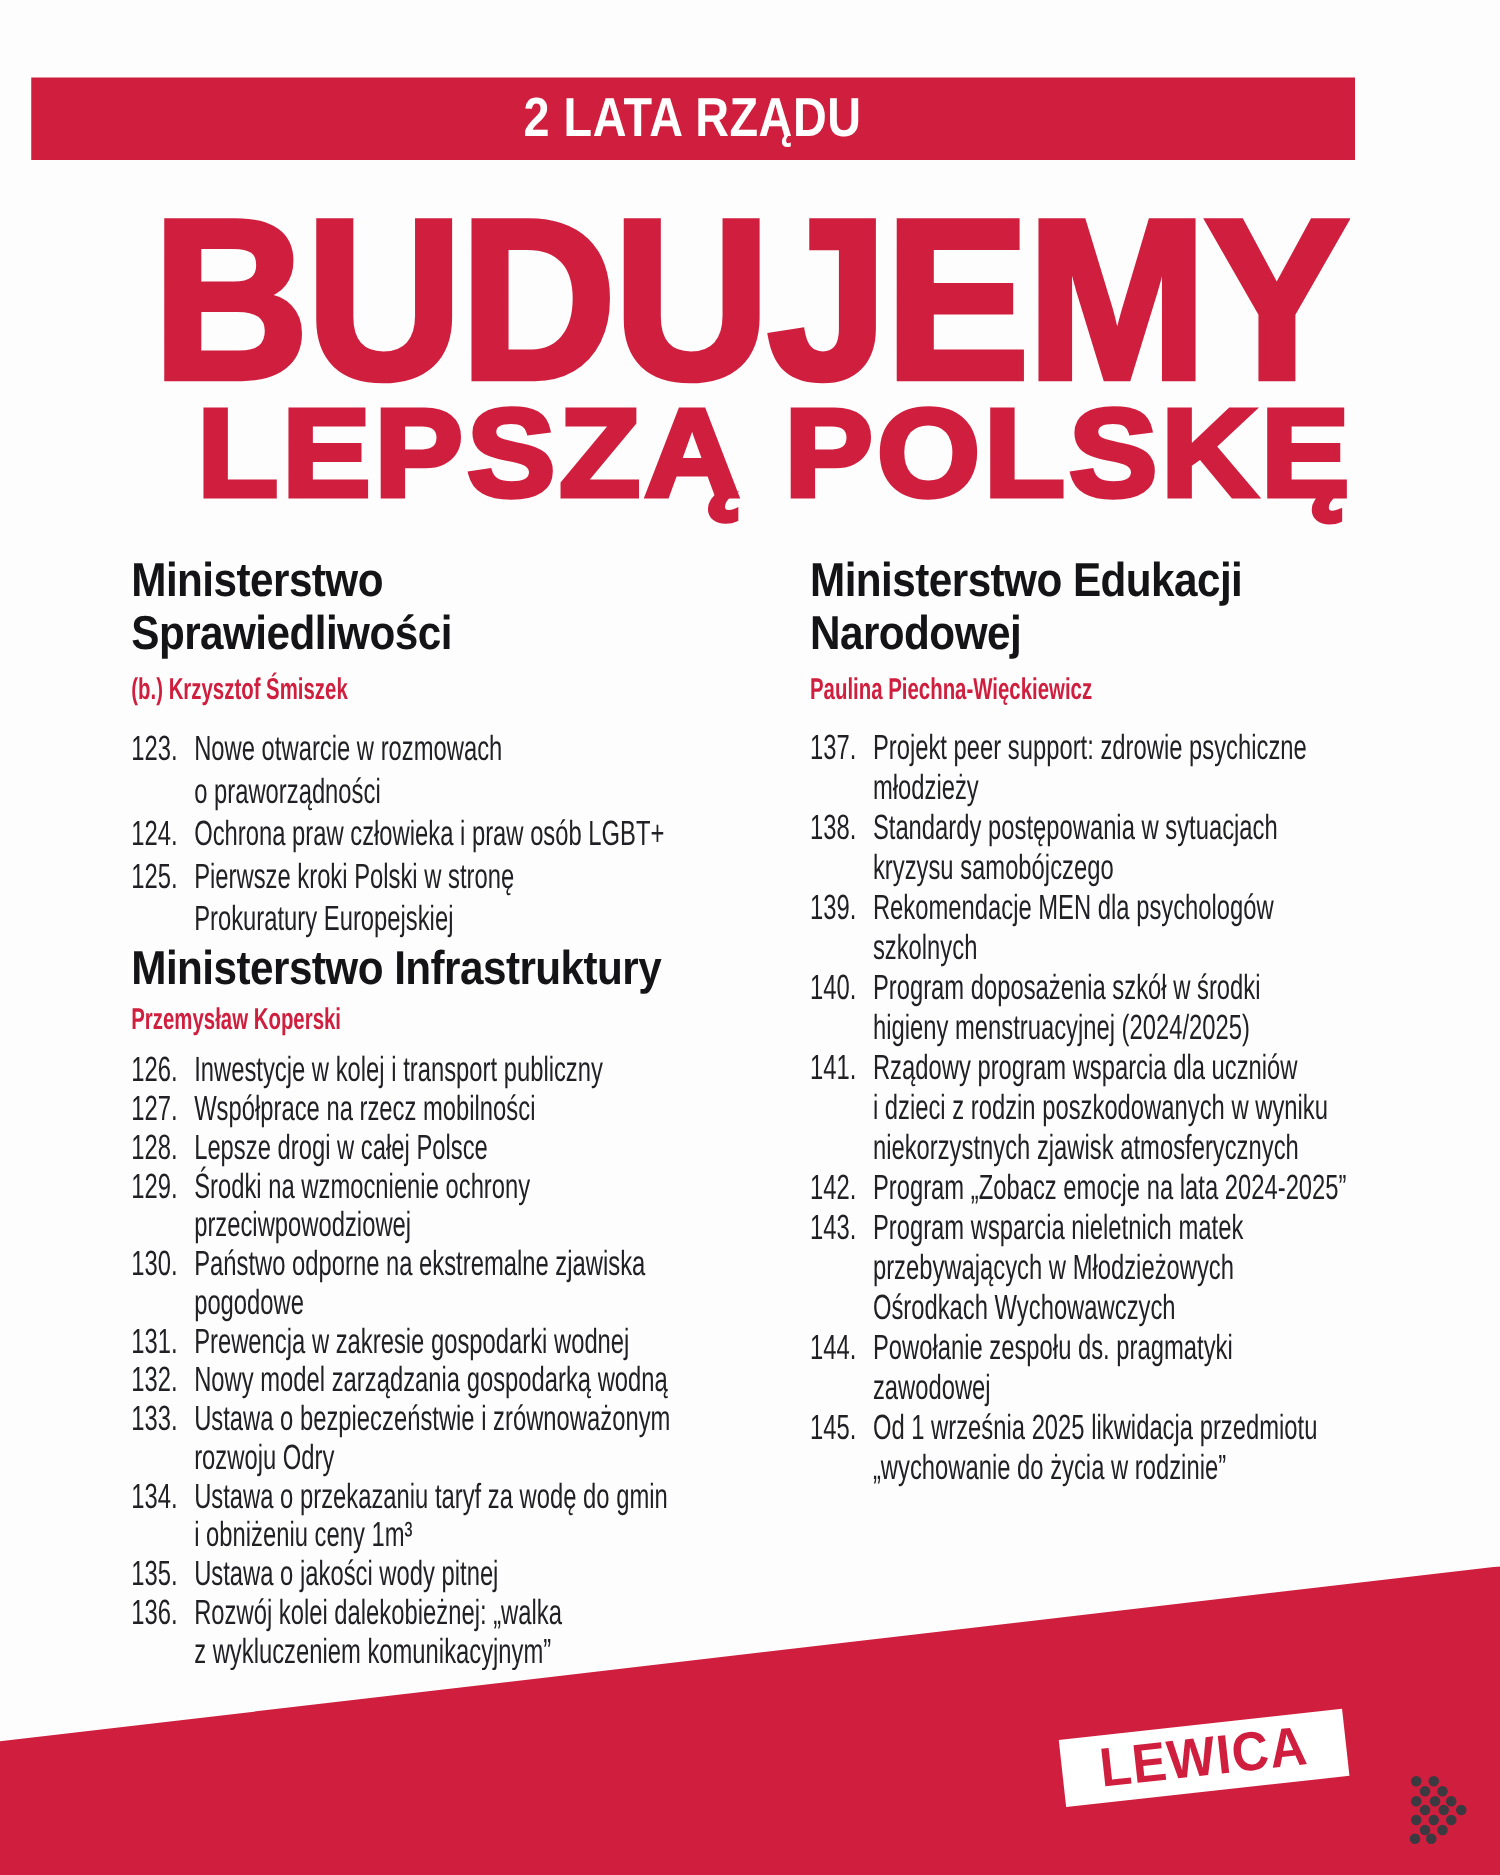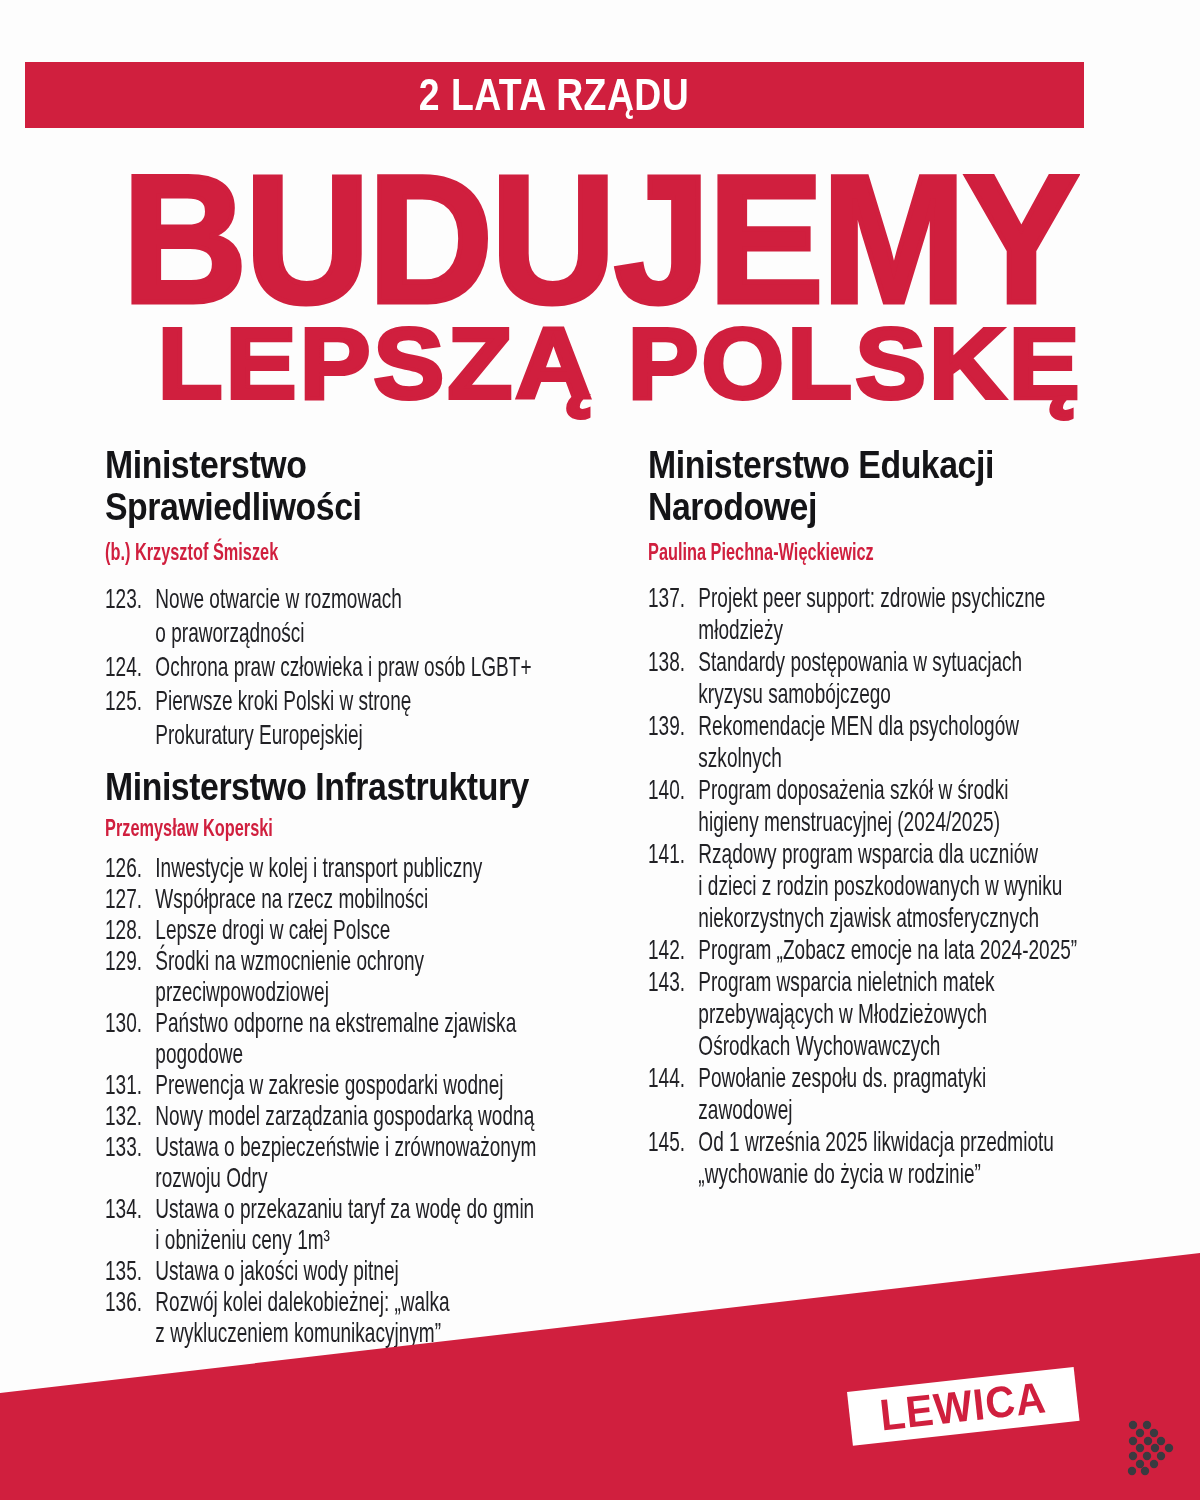--- a/index.html
+++ b/index.html
@@ -24,21 +24,21 @@
     color:#d01f3e;font-weight:bold;line-height:1;white-space:nowrap;}
   .title-line>span{display:inline-block;color:#d01f3e;}
   .title-1{top:148px;font-size:182px;}
   .title-1>span{transform:scaleX(.95);-webkit-text-stroke:5px #d01f3e;letter-spacing:-2px;}
   .title-2{top:313px;font-size:100px;padding-left:20px;}
   .title-2>span{transform:scaleX(1.06);-webkit-text-stroke:4px #d01f3e;letter-spacing:3px;}
   
   .col{position:absolute;top:444px;}
   .col-left{left:105px;width:480px;}
   .col-right{left:648px;width:560px;}
-  .section + .section{margin-top:14px;}
+  .section + .section{margin-top:2px;}
   .sec-head{
     margin:0;font-size:38px;font-weight:bold;line-height:42px;color:#141417;
     letter-spacing:-.5px;white-space:pre-line;
     transform:scaleX(.89);transform-origin:0 0;width:560px;
   }
   .sec-minister{
     margin:8px 0 0;color:#d01f3e;font-weight:bold;font-size:24px;line-height:28px;
     transform:scaleX(.68);transform-origin:0 0;width:460px;white-space:nowrap;
   }
   .section:first-child .sec-minister{margin-top:10px;}

